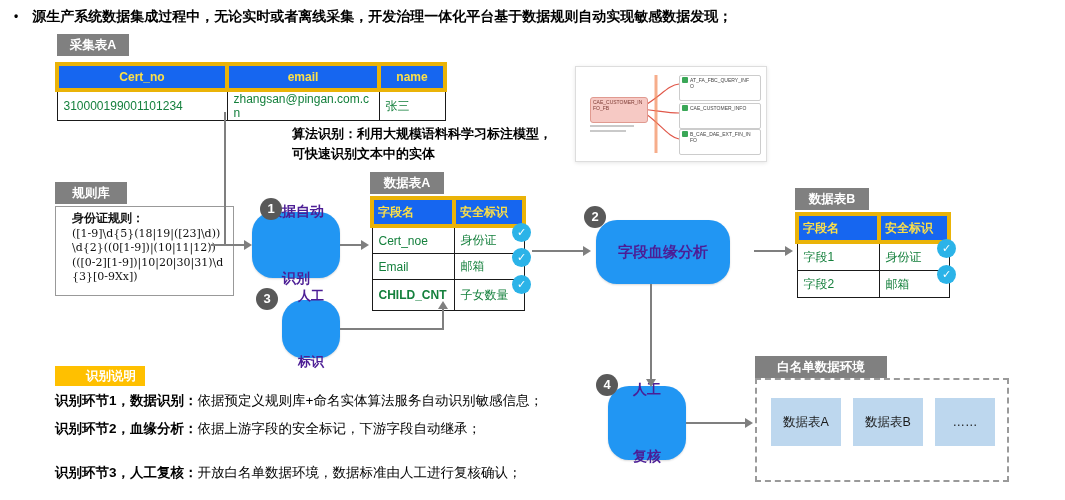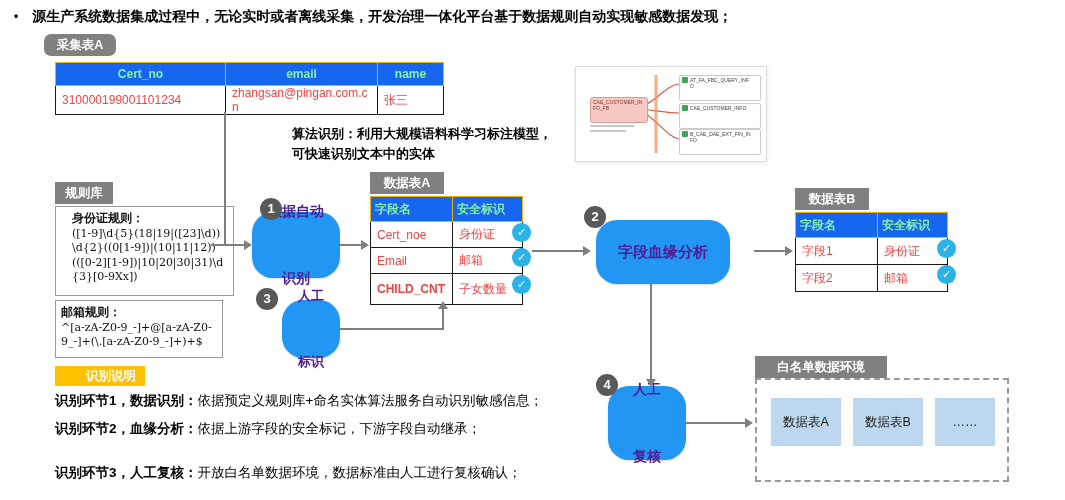--- a/index.html
+++ b/index.html
@@ -7,22 +7,22 @@
   #canvas{position:relative;width:1065px;height:500px;background:#fff;overflow:hidden;}
   .abs{position:absolute;}
   
   .intro{top:6px;left:14px;width:980px;font-size:14px;font-weight:600;color:#000;line-height:20px;}
   .intro .bullet{display:inline-block;margin-right:14px;font-size:12px;vertical-align:1px;}
   
   .sec-label{height:22px;line-height:22px;text-align:center;color:#fff;font-size:12.5px;font-weight:bold;background:#808080;}
   .sec-label.orange{background:#ffc000;}
   
   table.tbl{border-collapse:collapse;table-layout:fixed;background:#fff;}
-  table.tbl th{background:#1666f0;color:#86efac;font-size:12px;font-weight:bold;border:1px solid #eab308;padding:0 4px;}
-  table.tbl td{border:1px solid #1a1a1a;font-size:12px;color:#ef4444;padding:0 6px;background:#fff;word-break:break-all;}
+  table.tbl th{background:#1666f0;color:#fde047;font-size:12px;font-weight:bold;border:4px solid #eab308;padding:0 4px;}
+  table.tbl td{border:1px solid #1a1a1a;font-size:12px;color:#15803d;padding:0 6px;background:#fff;word-break:break-all;}
   table.tbl.left-head th{text-align:left;margin-left:40px;}
   
   .proc{background:#2196f3;border-radius:21px;color:#4c1d95;font-weight:bold;display:flex;flex-direction:column;align-items:center;justify-content:center;text-align:center;box-shadow:0 1px 2px rgba(0,0,0,.15);gap:48px;}
   .proc .l{line-height:1.35;}
   .circle{width:22px;height:22px;border-radius:50%;background:#595959;color:#fff;font-size:13px;font-weight:bold;text-align:center;line-height:22px;z-index:5;}
   
   .check{width:19px;height:19px;border-radius:50%;background:#2bb3e8;color:#fff;font-size:11px;font-weight:bold;text-align:center;line-height:19px;z-index:4;}
   
   .rulebox{border:1px solid #999;background:#fff;padding:3px 5px;font-size:11px;color:#111;}
   .rulebox .rtitle{font-weight:bold;font-size:12px;font-family:"Liberation Sans",sans-serif;}
@@ -51,21 +51,21 @@
 </style>
 </head>
 <body>
 
 <div id="canvas">
 
   <div class="abs intro">
     <span class="bullet">•</span><span>源生产系统数据集成过程中，无论实时或者离线采集，开发治理一体化平台基于数据规则自动实现敏感数据发现；</span>
   </div>
 
-  <div class="abs sec-label" style="left:44px;top:34px;width:72px;border-radius:7px;">采集表A</div>
+  <div class="abs sec-label" style="left:57px;top:34px;width:72px;">采集表A</div>
   <table class="tbl abs" style="left:55px;top:62px;width:388px;">
     <colgroup>
         <col style="width:170px">
         <col style="width:152px">
         <col style="width:66px">
       </colgroup>
     <tbody>
         <tr>
       <th style="height:22px;text-align:center;">Cert_no</th>
       <th style="text-align:center;">email</th>
@@ -77,28 +77,24 @@
       <td>张三</td>
     </tr>
   </tbody>
     </table>
 
   <div class="abs algo" style="left:292px;top:124px;width:290px;">
     <div>算法识别：利用大规模语料科学习标注模型，</div>
     <div>可快速识别文本中的实体</div>
   </div>
 
-  <div class="abs sec-label" style="left:55px;top:182px;width:58px;">规则库</div>
+  <div class="abs sec-label" style="left:55px;top:182px;width:72px;">规则库</div>
   <div class="abs rulebox" style="left:55px;top:206px;width:156px;height:82px;padding-left:16px;">
     <span class="rtitle">身份证规则：</span>
     <div class="rbody">([1-9]\d{5}(18|19|([23]\d))\d{2}((0[1-9])|(10|11|12))(([0-2][1-9])|10|20|30|31)\d{3}[0-9Xx])</div>
-  </div>
-  <div class="abs rulebox" style="left:55px;top:300px;width:156px;height:50px;">
-    <span class="rtitle">邮箱规则：</span>
-    <div class="rbody">^[a-zA-Z0-9_-]+@[a-zA-Z0-9_-]+(\.[a-zA-Z0-9_-]+)+$</div>
   </div>
 
   <div class="abs circle" style="left:260px;top:198px;">1</div>
   <div class="abs proc" style="left:252px;top:212px;width:88px;height:66px;font-size:14px;">
     <div class="l">数据自动</div>
     <div class="l">识别</div>
   </div>
 
   <div class="abs circle" style="left:256px;top:288px;">3</div>
   <div class="abs proc" style="left:282px;top:300px;width:58px;height:58px;font-size:13px;">

